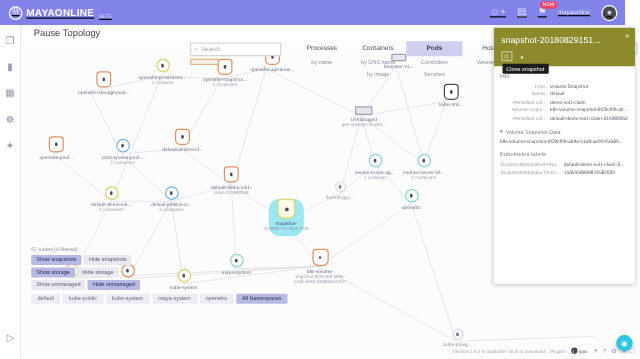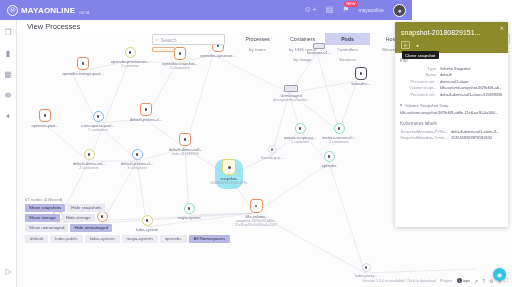--- a/index.html
+++ b/index.html
@@ -6,23 +6,23 @@
   html, body {
     width: 512px; height: 287px;
     overflow: hidden;
     font-family: "Liberation Sans", sans-serif;
     background: #fff;
   }
   #app { position: relative; width: 512px; height: 287px; }
 
   
   .topnav {
-    position: absolute; left: 0; top: 0; width: 412px; height: 20px;
+    position: absolute; left: 0; top: 0; width: 500px; height: 20px;
     background: #8183e8;
-    display: flex; align-items: center;
+    display: flex; align-items: center; text-decoration: underline;
   }
   .brand { display: flex; align-items: center; gap: 3px; margin-left: 7px; }
   .brand-mark {
     width: 11px; height: 11px; border-radius: 50%;
     border: 1px solid #ffffff; background: #8183e8;
     display: flex; align-items: center; justify-content: center;
     font-size: 6px; color: #fff; line-height: 1;
   }
   .brand-text {
     font-size: 8px; font-weight: bold; color: #ffffff; letter-spacing: 0.2px;
@@ -273,21 +273,21 @@
     <span class="rail-icon">❐</span>
     <span class="rail-icon">▮</span>
     <span class="rail-icon">▦</span>
     <span class="rail-icon">☸</span>
     <span class="rail-icon">✦</span>
     <div class="rail-bottom">
       <span class="rail-icon">▷</span>
     </div>
   </div>
 
-  <div class="page-title">View Processes</div>
+  <div class="page-title">Pause Topology</div>
 
   <div class="canvas">
     <svg class="edges" width="495" height="254">
       <g stroke="#d8d8e2" stroke-width="0.5" fill="none">
         <path d="M55,40 L80,90"></path>
           <path d="M55,40 L112,28"></path>
           <path d="M112,28 L160,30"></path>
         <path d="M160,30 L196,22"></path>
           <path d="M196,22 L272,60"></path>
           <path d="M272,60 L283,98"></path>

